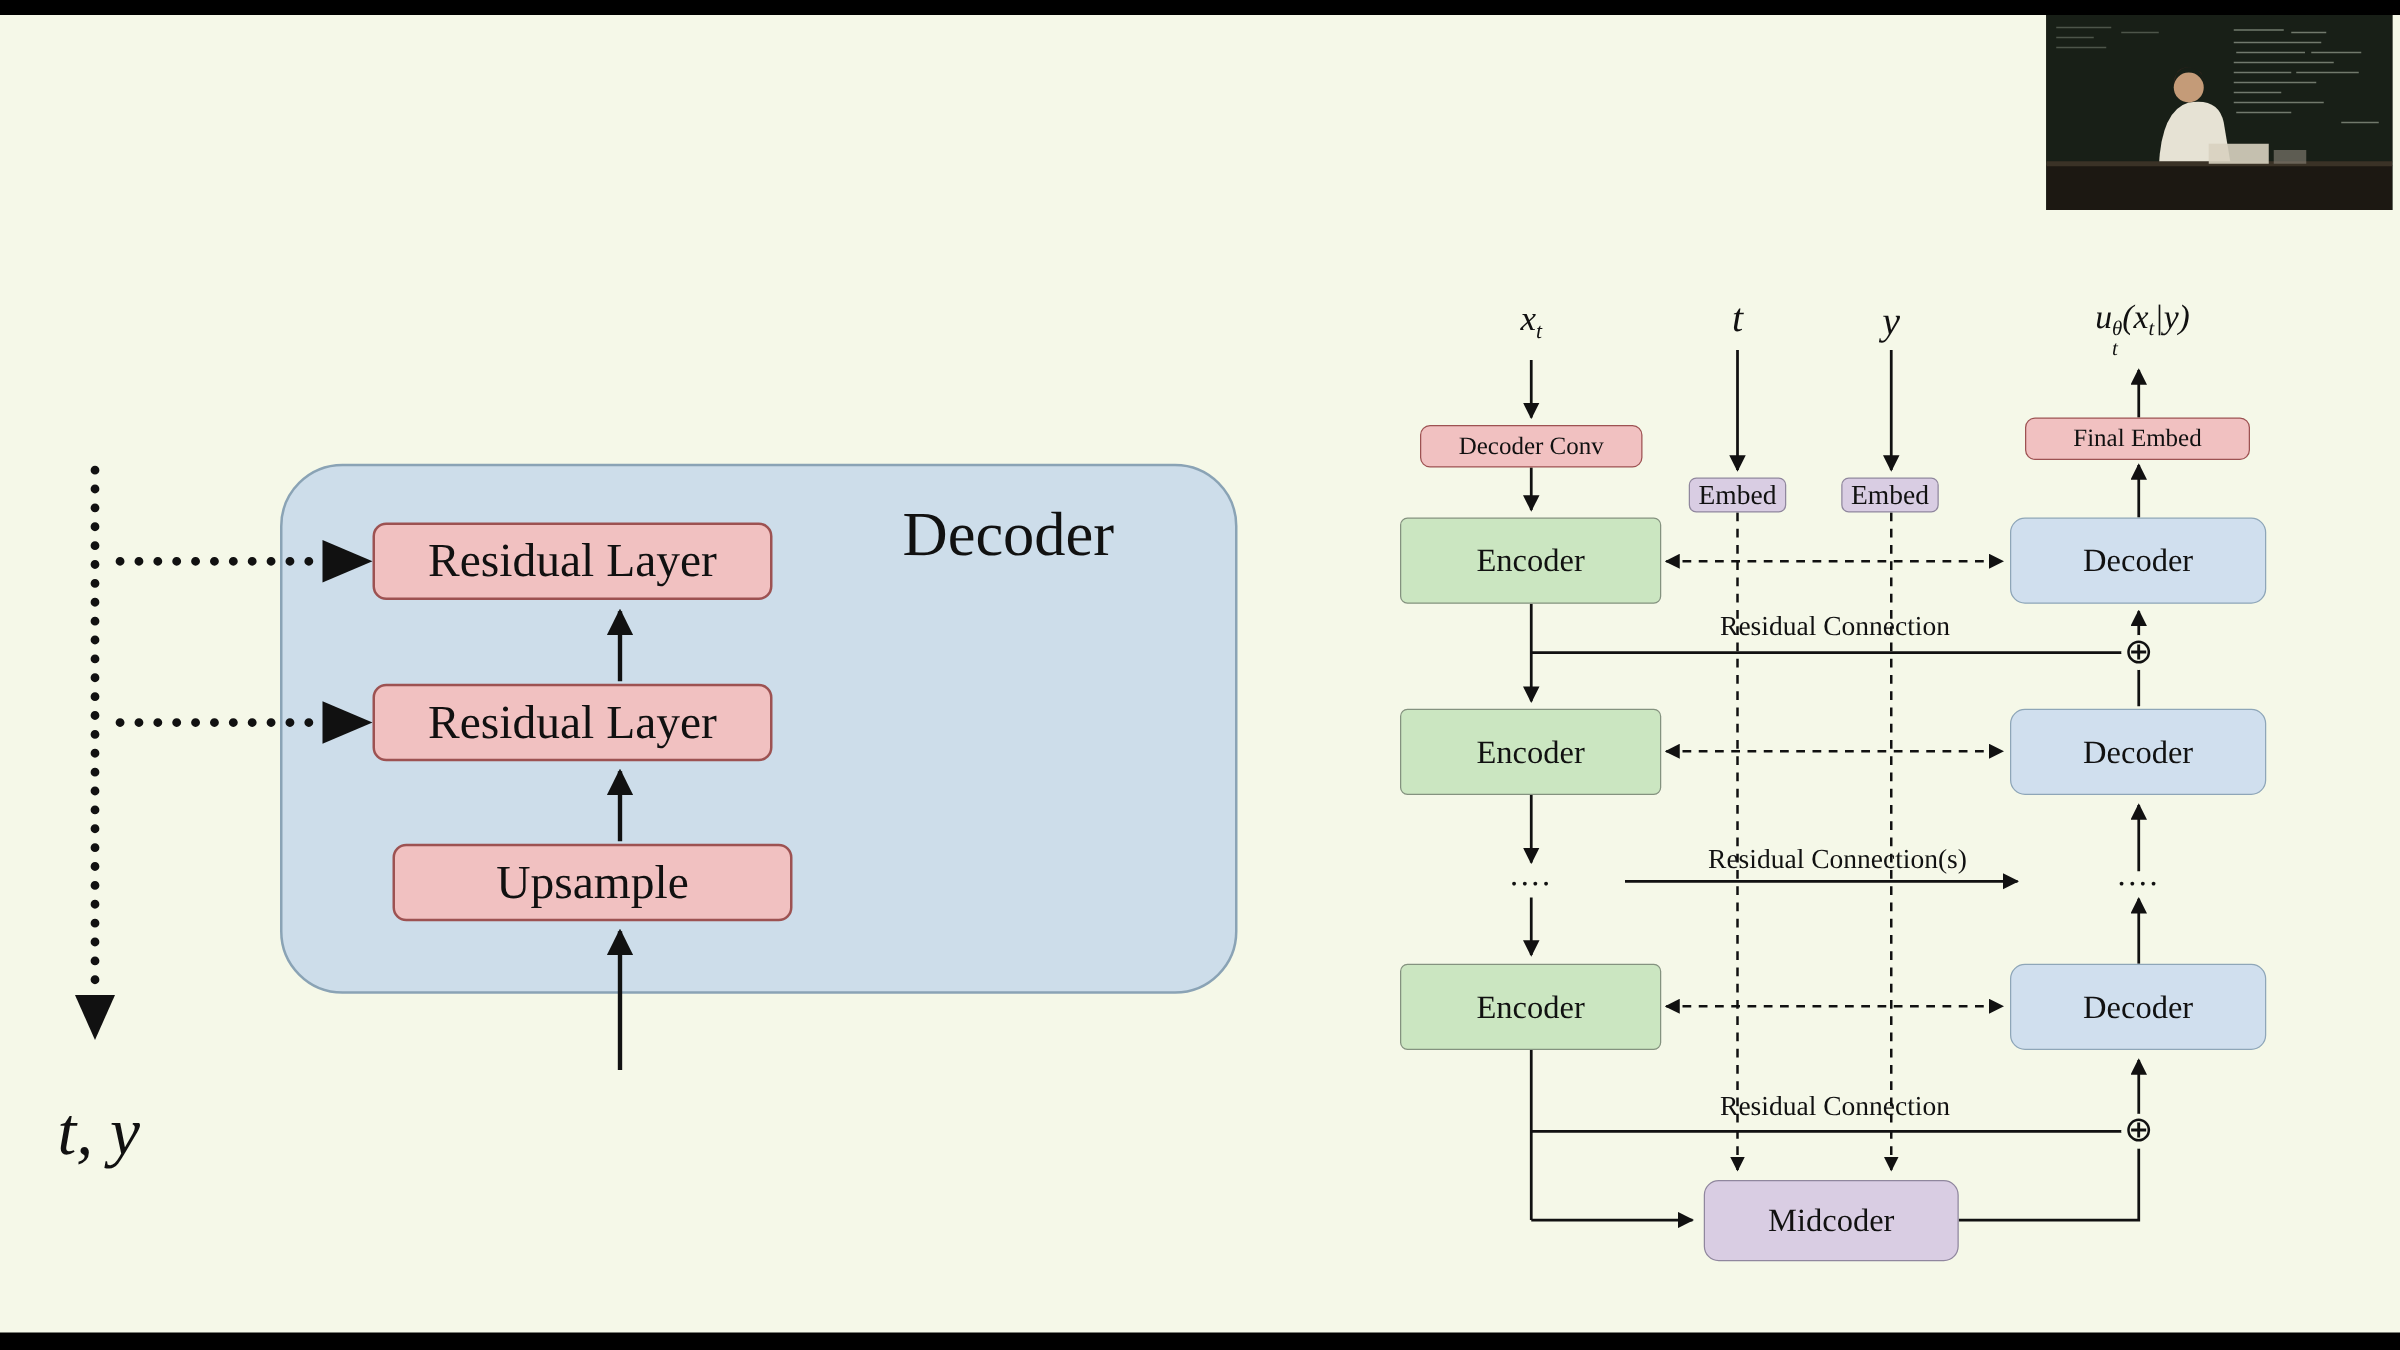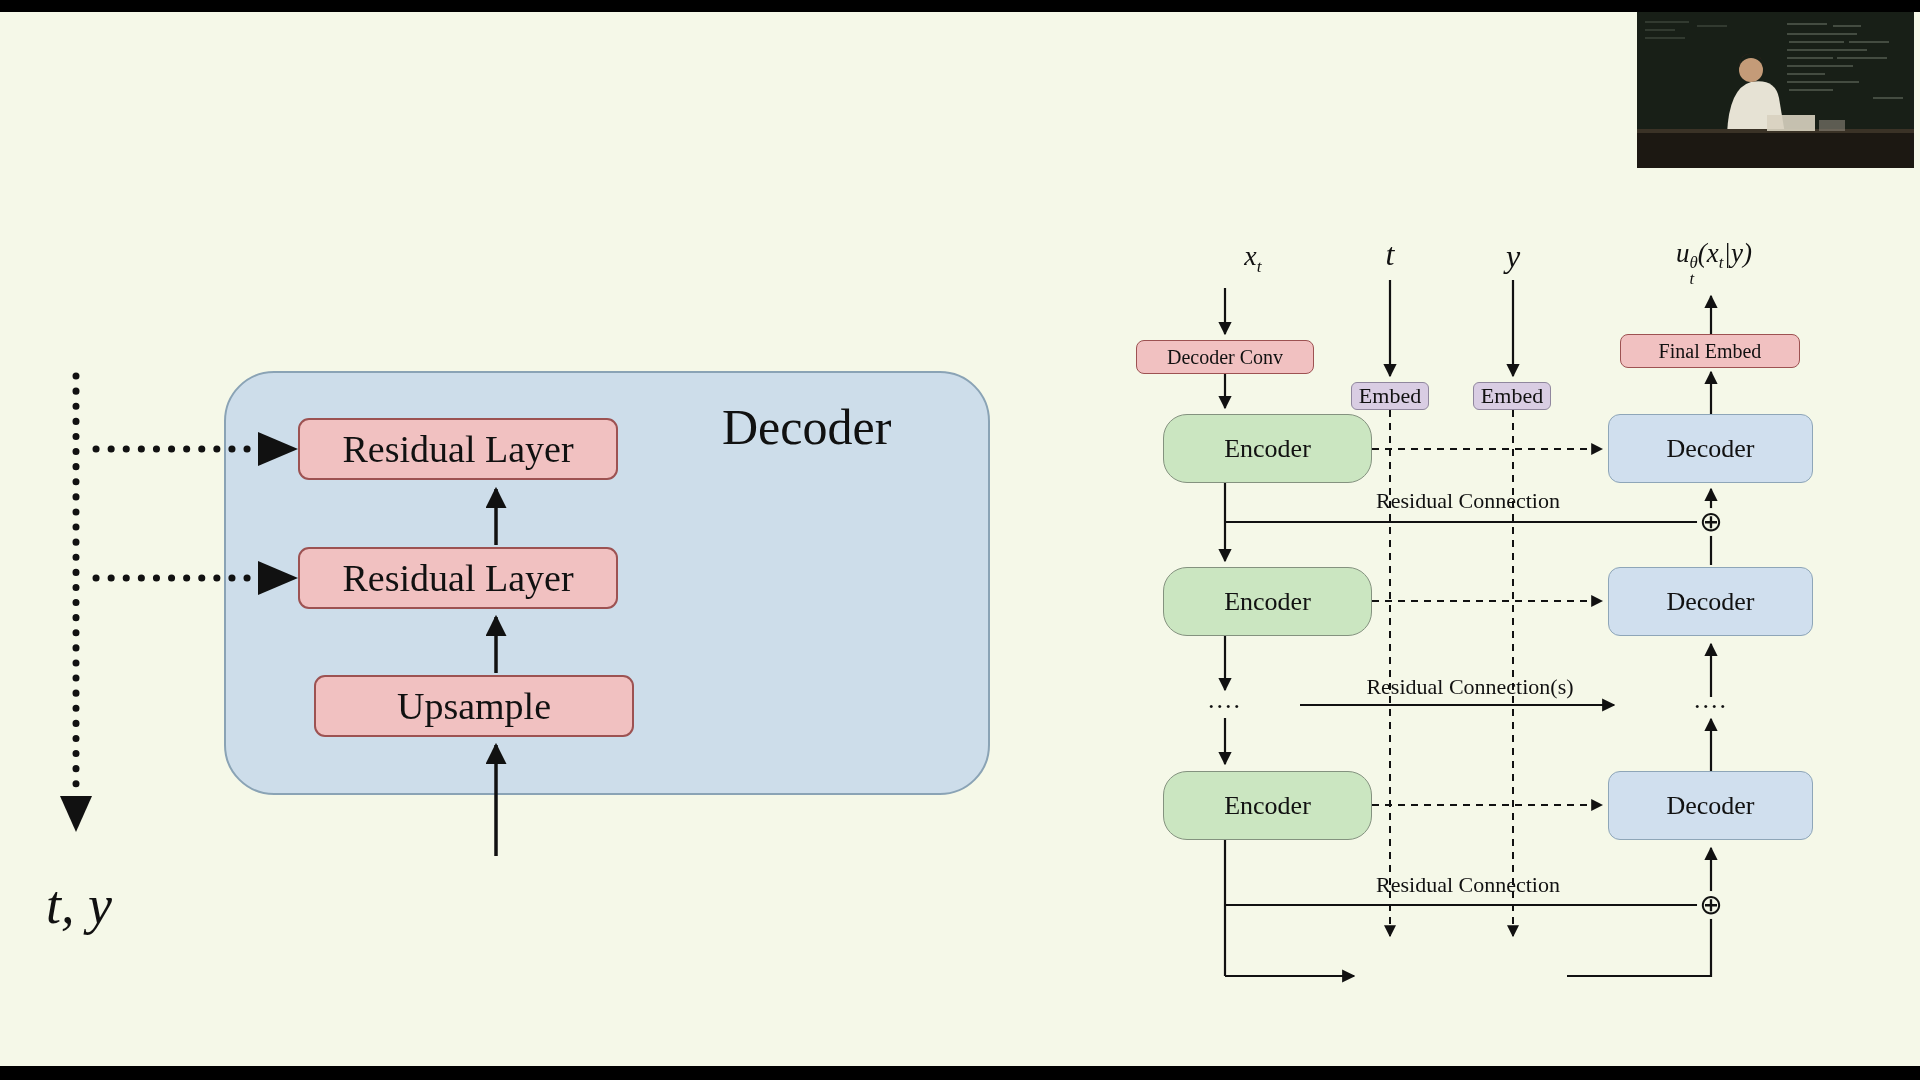--- a/index.html
+++ b/index.html
@@ -25,36 +25,36 @@
   
   #decoder-container{position:absolute;left:224px;top:371px;width:766px;height:424px;
     background:#cdddea;border:2px solid #8aa3b5;border-radius:50px;}
   #decoder-label{position:absolute;left:722px;top:398px;font-size:50px;}
   .pinkbig{left:298px;width:320px;height:62px;background:var(--pinkF);
     border:2.5px solid var(--pinkB);border-radius:11px;font-size:38px;}
   #res1{top:418px;} #res2{top:547px;} #ups{top:675px;margin-left:16px;}
   #ty-label{position:absolute;left:46px;top:874px;font-size:54px;font-style:italic;}
   
   .mathlabel{position:absolute;transform:translateX(-50%);font-size:28px;font-style:italic;white-space:nowrap;}
-  #xt-label{left:1225px;top:240px;margin-left:28px;}
+  #xt-label{left:1225px;top:240px;}
   #t-label{left:1390px;top:236px;font-size:32px;}
   #y-label{left:1513px;top:238px;font-size:32px;}
   #u-label{left:1714px;top:238px;font-size:27px;}
   .supsub{display:inline-flex;flex-direction:column;vertical-align:-0.35em;font-size:0.62em;line-height:0.95;}
   .supsub sup,.supsub sub{font-size:1em;line-height:0.95;}
   sub.small{font-size:0.62em;}
   
   .convbox{background:var(--pinkF);border:1.5px solid var(--pinkB);border-radius:8px;font-size:20px;}
   #initial-conv{left:1136px;top:340px;width:178px;height:34px;}
   #final-conv{left:1620px;top:334px;width:180px;height:34px;}
   .embedbox{background:var(--purpF);border:1.5px solid var(--purpB);border-radius:6px;font-size:22px;}
   #embed-t{left:1351px;top:382px;width:78px;height:28px;}
   #embed-y{left:1473px;top:382px;width:78px;height:28px;}
   .encbox{left:1120px;width:209px;height:69px;background:var(--greenF);
-    border:1.5px solid var(--greenB);border-radius:24px;font-size:26px;margin-left:43px;}
+    border:1.5px solid var(--greenB);border-radius:6px;font-size:26px;}
   .decbox{left:1608px;width:205px;height:69px;background:var(--blueF);
     border:1.5px solid var(--blueB);border-radius:12px;font-size:26px;}
   #enc1,#dec1{top:414px;} #enc2,#dec2{top:567px;} #enc3,#dec3{top:771px;}
   #midcoder{left:1363px;top:944px;width:204px;height:65px;background:var(--purpF);
     border:1.5px solid var(--purpB);border-radius:12px;font-size:26px;}
   .dots{position:absolute;transform:translate(-50%,-50%);font-size:26px;letter-spacing:2px;}
   #dots-left{left:1225px;top:700px;}
   #dots-right{left:1711px;top:700px;}
   .reslabel{position:absolute;transform:translateX(-50%);font-size:22px;white-space:nowrap;}
   #reslabel1{left:1468px;top:488px;}
@@ -167,20 +167,21 @@
   <div class="box convbox" id="initial-conv">Decoder Conv</div>
   <div class="box convbox" id="final-conv">Final Embed</div>
   <div class="box embedbox" id="embed-t">Embed</div>
   <div class="box embedbox" id="embed-y">Embed</div>
   <div class="box encbox" id="enc1">Encoder</div>
   <div class="box encbox" id="enc2">Encoder</div>
   <div class="box encbox" id="enc3">Encoder</div>
   <div class="box decbox" id="dec1">Decoder</div>
   <div class="box decbox" id="dec2">Decoder</div>
   <div class="box decbox" id="dec3">Decoder</div>
+  <div class="box" id="midcoder">Midcoder</div>
 
   <span class="dots" id="dots-left">....</span>
   <span class="dots" id="dots-right">....</span>
 
   <span class="reslabel" id="reslabel1">Residual Connection</span>
   <span class="reslabel" id="reslabel2">Residual Connection(s)</span>
   <span class="reslabel" id="reslabel3">Residual Connection</span>
 
   <span class="oplus" id="oplus1">⊕</span>
   <span class="oplus" id="oplus2">⊕</span>

